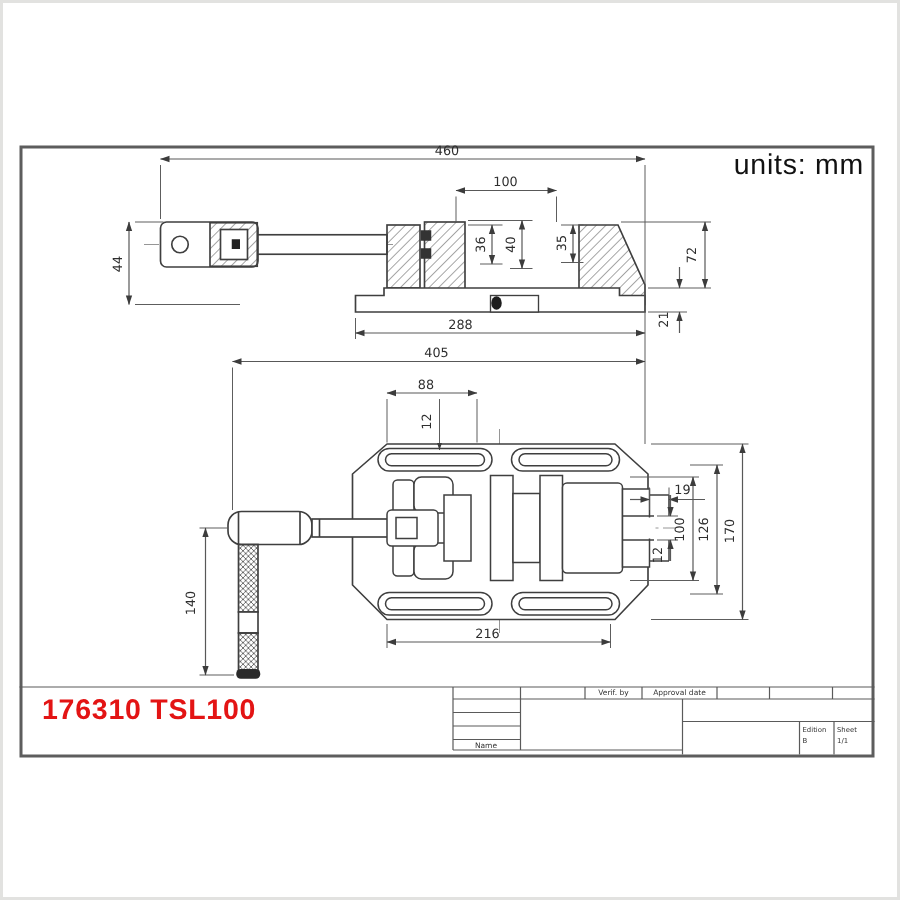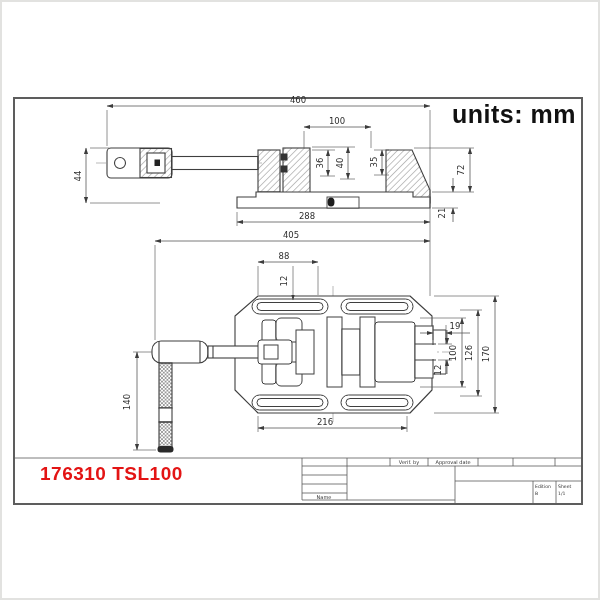--- a/index.html
+++ b/index.html
@@ -3,27 +3,26 @@
 <meta charset="utf-8">
 <style>
   html,body{margin:0;padding:0;}
   body{
     width:600px;height:600px;position:relative;background:#ffffff;
     font-family:"Liberation Sans", sans-serif;overflow:hidden;
   }
   .photo-border{position:absolute;inset:0;border:2px solid #e2e2e0;pointer-events:none;}
   .frame{position:absolute;left:13px;top:97px;width:566px;height:404px;border:2px solid #5d5d5d;background:#fff;}
   .units-label{
-    position:absolute;right:24px;top:100px;font-weight:bold;font-size:25px;color:#111;
+    position:absolute;right:24px;top:100px;font-weight:normal;font-size:19px;color:#111;
     letter-spacing:0.5px;
   }
   .part-number{
     position:absolute;left:28px;top:463px;font-weight:bold;font-size:19px;color:#e31414;
     letter-spacing:0.5px;
-    margin-left:12px;
   }
   svg{position:absolute;left:0;top:0;}
   svg text{font-family:"DejaVu Sans", sans-serif;font-size:8.5px;fill:#2e2e2e;}
   svg text.tb{font-size:5px;fill:#333;}
   svg text.tbs{font-size:4.6px;fill:#333;}
 </style>
 </head>
 <body>
 
 <div class="photo-border"></div>

